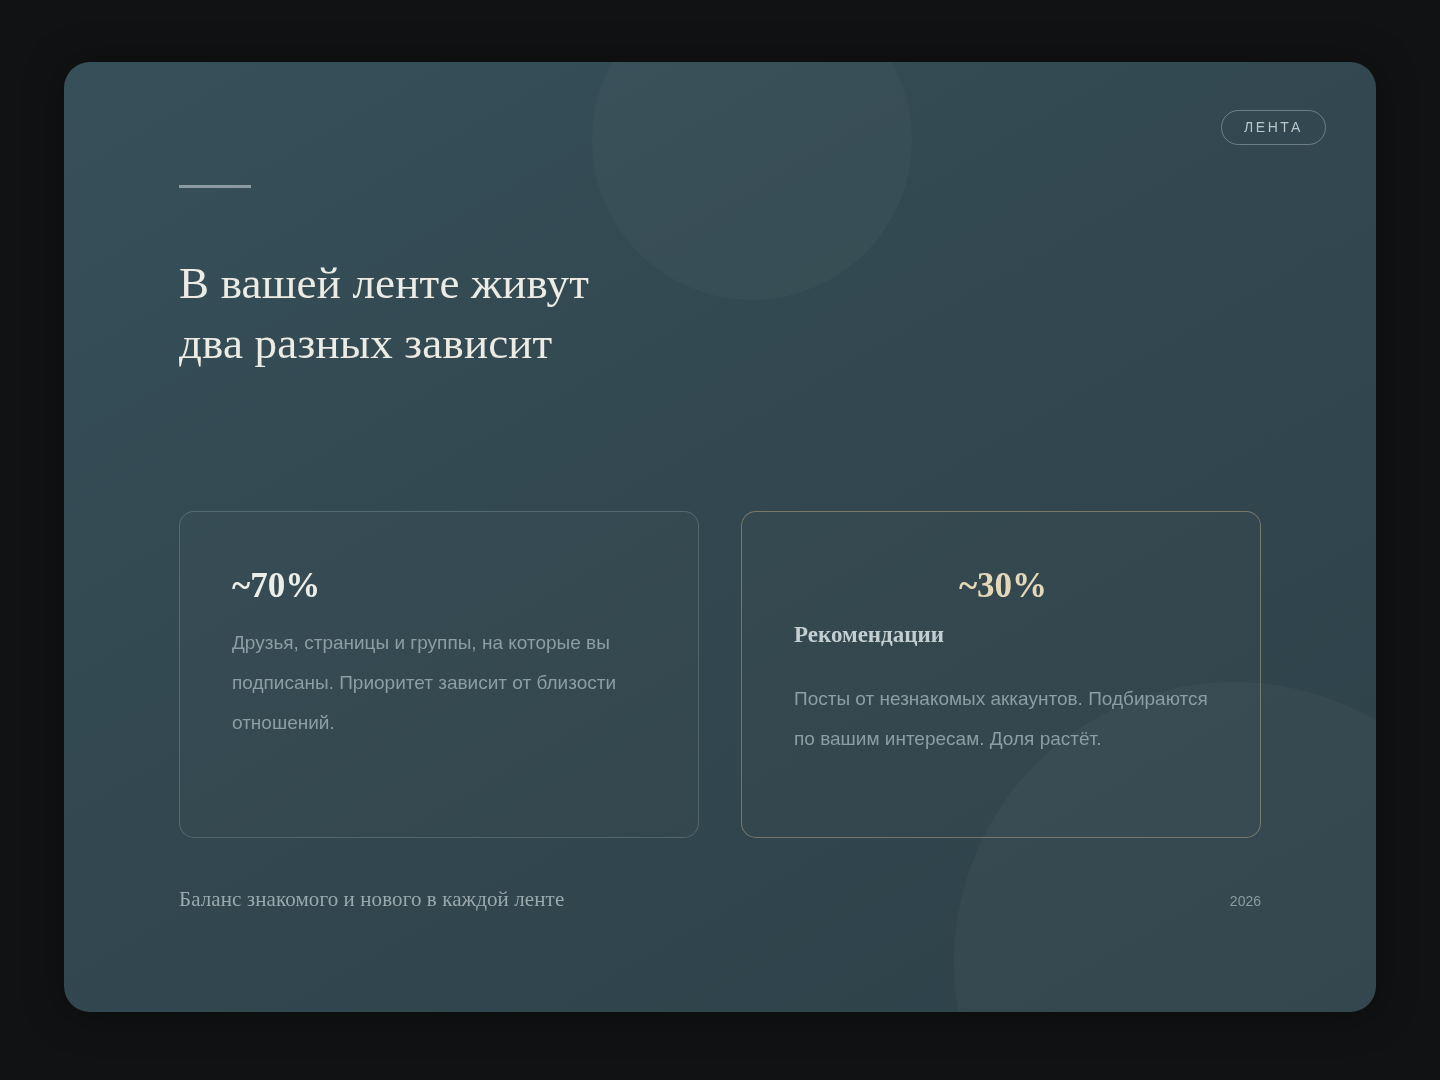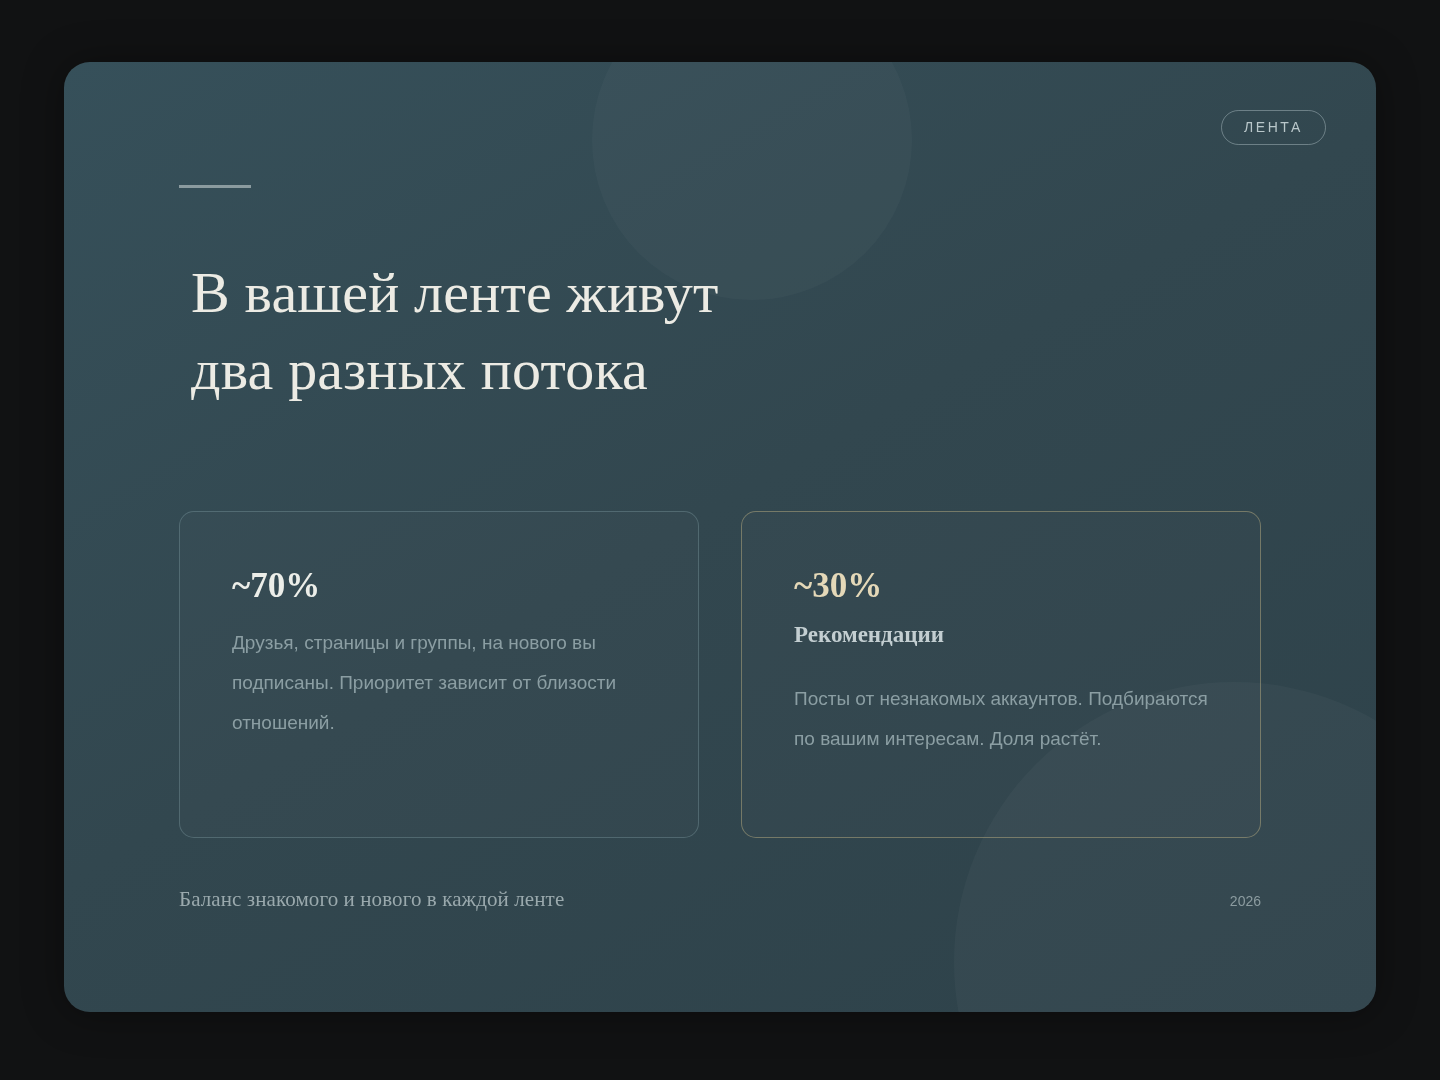--- a/index.html
+++ b/index.html
@@ -88,25 +88,25 @@
     top: 123px;
     left: 0;
     width: 72px;
     height: 3px;
     background: #8b9b9f;
   }
 
   .headline {
     position: absolute;
     top: 192px;
-    left: 12px;
+    left: 0;
     width: 780px;
     font-family: "Liberation Serif", "DejaVu Serif", serif;
     font-weight: 400;
-    font-size: 58px;
+    font-size: 45px;
     line-height: 1.33;
     color: #ecebe4;
     letter-spacing: .2px;
   }
   .headline .l2 { display: block; }
 
   
   .cards {
     position: absolute;
     top: 449px;
@@ -129,21 +129,21 @@
   }
 
   .card-value {
     font-family: "Liberation Serif", "DejaVu Serif", serif;
     font-size: 35px;
     font-weight: 700;
     line-height: 1;
     color: #eceee9;
     margin-bottom: 20px;
   }
-  .card.accent .card-value { color: #e4d8b8; }
+  .card.accent .card-value { color: #e4d8b8; text-align: center; }
 
   .card-title {
     font-family: "Liberation Serif", "DejaVu Serif", serif;
     font-size: 23px;
     font-weight: 700;
     line-height: 1;
     color: #c3ced1;
     margin-bottom: 33px;
   }
 
@@ -189,28 +189,28 @@
     <div class="deco deco-bottom"></div>
 
     <div class="badge">ЛЕНТА</div>
 
     <div class="content">
 
       <div class="rule"></div>
 
       <h1 class="headline">
         <span class="l1">В вашей ленте живут</span>
-        <span class="l2">два разных потока</span>
+        <span class="l2">два разных зависит</span>
       </h1>
 
       <div class="cards">
 
         <div class="card">
           <div class="card-value">~70%</div>
-          <div class="card-body">Друзья, страницы и группы, на нового вы подписаны. Приоритет зависит от близости отношений.</div>
+          <div class="card-body">Друзья, страницы и группы, на которые вы подписаны. Приоритет зависит от близости отношений.</div>
         </div>
 
         <div class="card accent">
           <div class="card-value">~30%</div>
           <div class="card-title">Рекомендации</div>
           <div class="card-body">Посты от незнакомых аккаунтов. Подбираются по вашим интересам. Доля растёт.</div>
         </div>
 
       </div>
 

